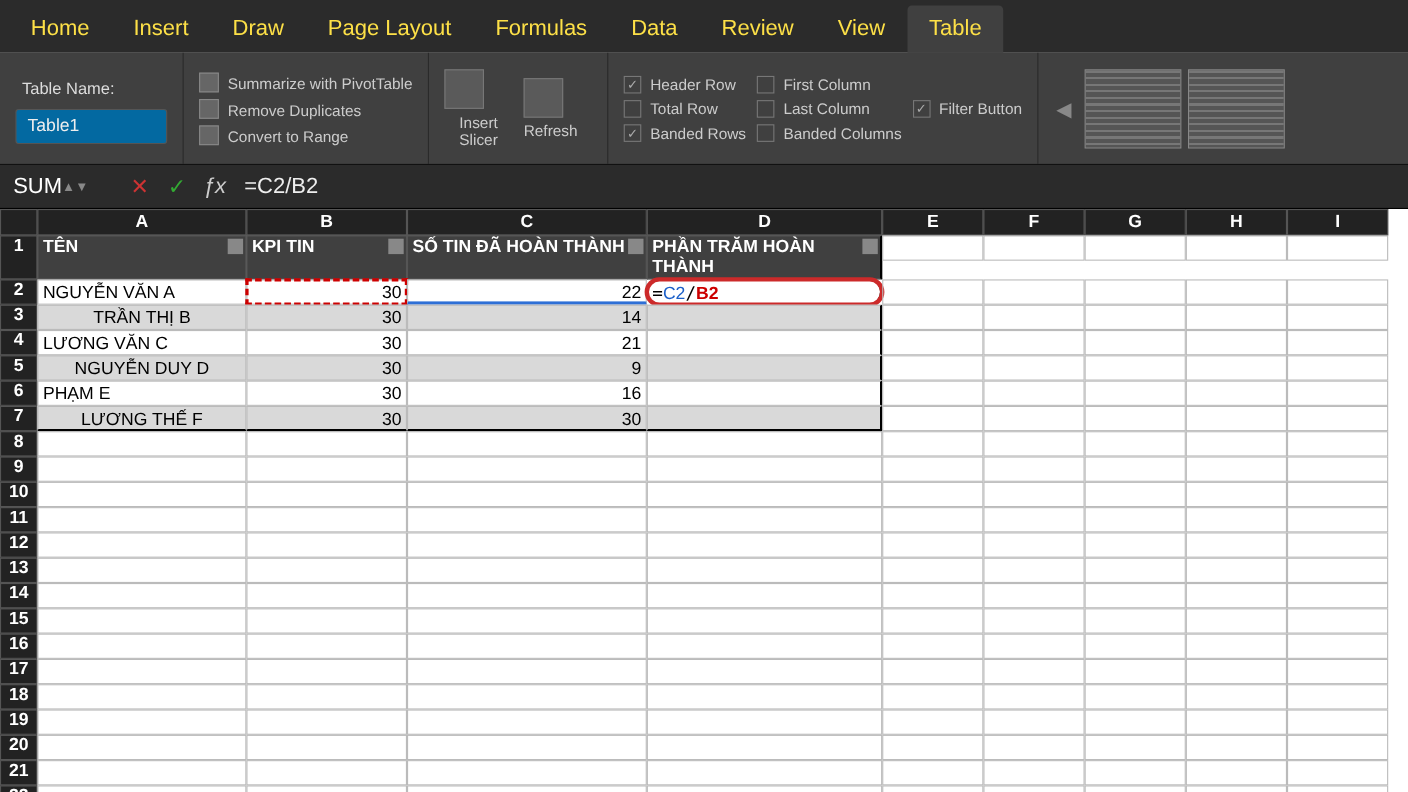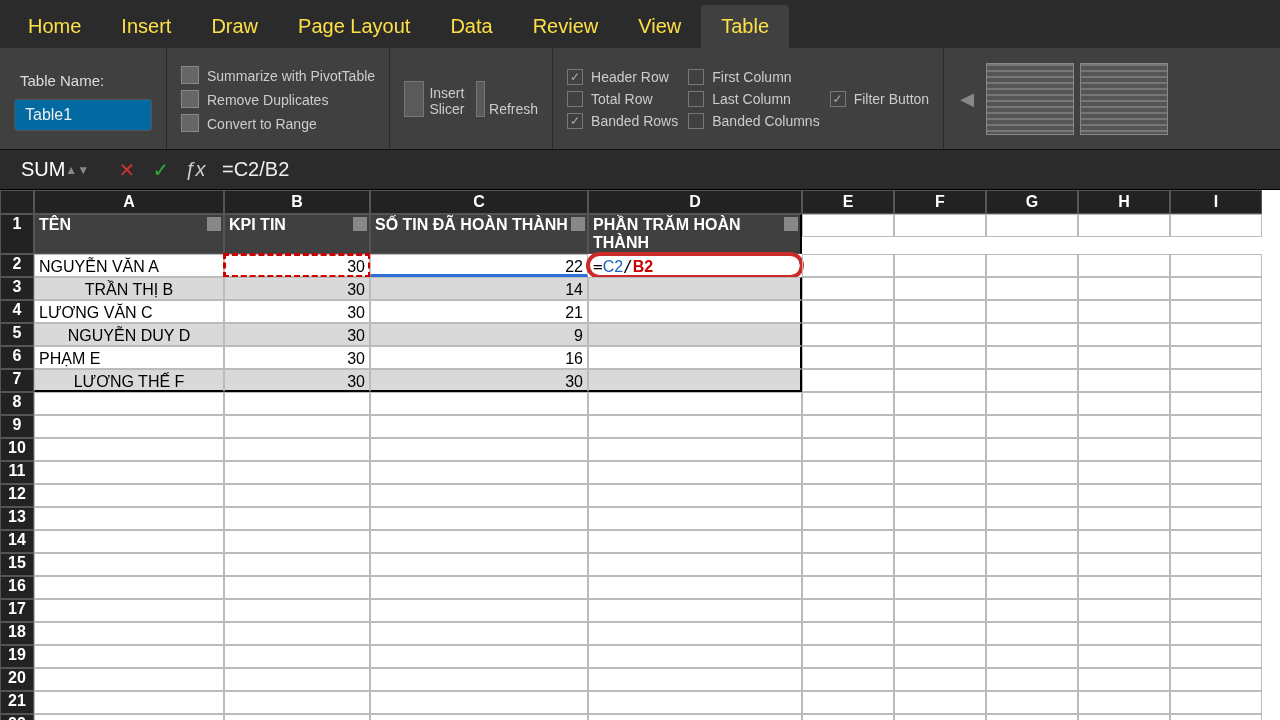--- a/index.html
+++ b/index.html
@@ -10,33 +10,33 @@
   .ribbon-tabs .tab { color: #fde047; padding: 10px 20px 10px 20px; font-size: 20px; cursor: pointer; }
   .ribbon-tabs .tab.active { background: #404040; border-top-left-radius:4px; border-top-right-radius:4px; }
 
   
   .ribbon-body { background: #404040; display:flex; height: 102px; color:#ccc; font-size:14px; border-bottom:1px solid #111; }
   .group { display:flex; align-items:center; padding:6px 14px; gap:10px; border-right:1px solid #2a2a2a; }
   .group.noborder { border-right:none; }
   .sub { display:flex; flex-direction:column; gap:6px; }
   .sub-item { display:flex; align-items:flex-end; gap:8px; }
   .icon-box { width:18px; height:18px; background:#666; border:1px solid #888; }
-  .bigbtn { display:flex; flex-direction:row; align-items:flex-end; gap:4px; width:62px; text-align:center; }
+  .bigbtn { display:flex; flex-direction:column; align-items:flex-start; gap:4px; width:62px; text-align:center; }
   .bigbtn .bigi { width:36px; height:36px; background:#5a5a5a; border:1px solid #777; }
   .chklabel { display:flex; align-items:center; gap:8px; }
   .chk { width:16px; height:16px; border:1px solid #777; display:flex; align-items:center; justify-content:center; color:#aaa; font-size:12px; }
   .table-name-label { color:#ddd; font-size:15px; padding:6px 0 4px 6px;}
   .table-name-input { background:#0369a1; border:1px solid #555; color:#eee; padding:6px 10px; width:138px; font-size:16px; border-radius:3px;}
   .styles-gallery { display:flex; align-items:center; gap:6px; padding:0 10px; }
   .style-thumb { width:88px; height:72px; background:repeating-linear-gradient(#777,#777 2px,#555 2px,#555 6px); border:1px solid #888; }
   .arrow { color:#888; font-size:18px; padding:0 6px; }
 
   
   .formula-bar { background:#2b2b2b; height:40px; display:flex; align-items:center; border-bottom:1px solid #000; }
-  .name-box { color:#fff; font-size:20px; padding:0 12px; width:110px; display:flex; align-items:center; justify-content:center;}
+  .name-box { color:#fff; font-size:20px; padding:0 12px; width:110px; display:flex; align-items:center; justify-content:flex-start;}
   .fb-btn { width:34px; text-align:center; font-size:20px; }
   .fb-cancel { color:#c33; }
   .fb-confirm { color:#3a3; }
   .fx { color:#ccc; font-style:italic; }
   .formula-input { flex:1; color:#eee; font-size:20px; padding-left:10px; background:transparent; border:none; outline:none;}
 
   
   .sheet { display:grid; grid-template-columns: 34px 190px 146px 218px 214px 92px 92px 92px 92px 92px; font-size:16px; }
   .corner { background:#222; border:1px solid #555;}
   .colhdr { background:#222; color:#fff; text-align:center; font-weight:700; border:1px solid #555; padding:2px 0;}
@@ -55,20 +55,21 @@
   .table-edge-bottom { border-bottom:2px solid #000 !important; }
 </style>
 </head>
 <body>
 
 <div class="ribbon-tabs">
   <div class="tab">Home</div>
   <div class="tab">Insert</div>
   <div class="tab">Draw</div>
   <div class="tab">Page Layout</div>
+  <div class="tab">Formulas</div>
   <div class="tab">Data</div>
   <div class="tab">Review</div>
   <div class="tab">View</div>
   <div class="tab active">Table</div>
 </div>
 
 <div class="ribbon-body">
   <div class="group">
     <div class="sub">
       <div class="table-name-label">Table Name:</div>

